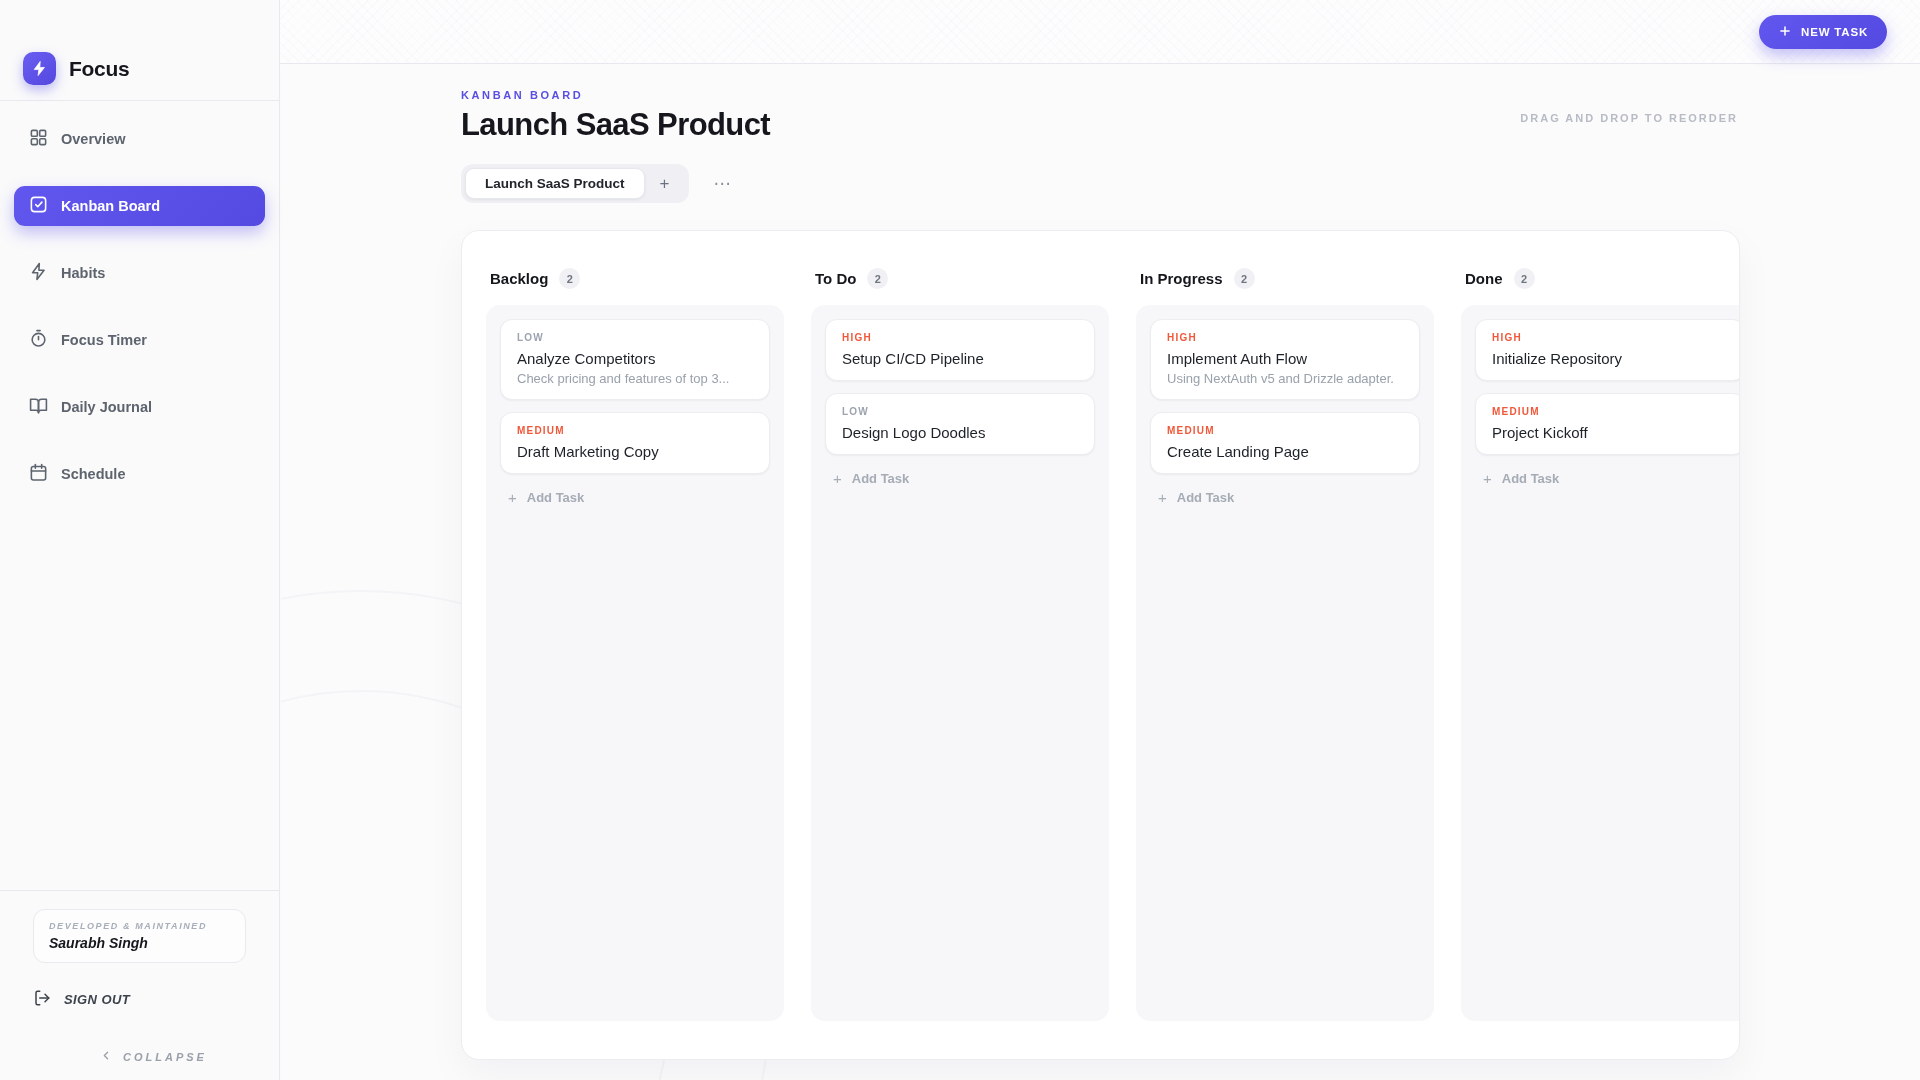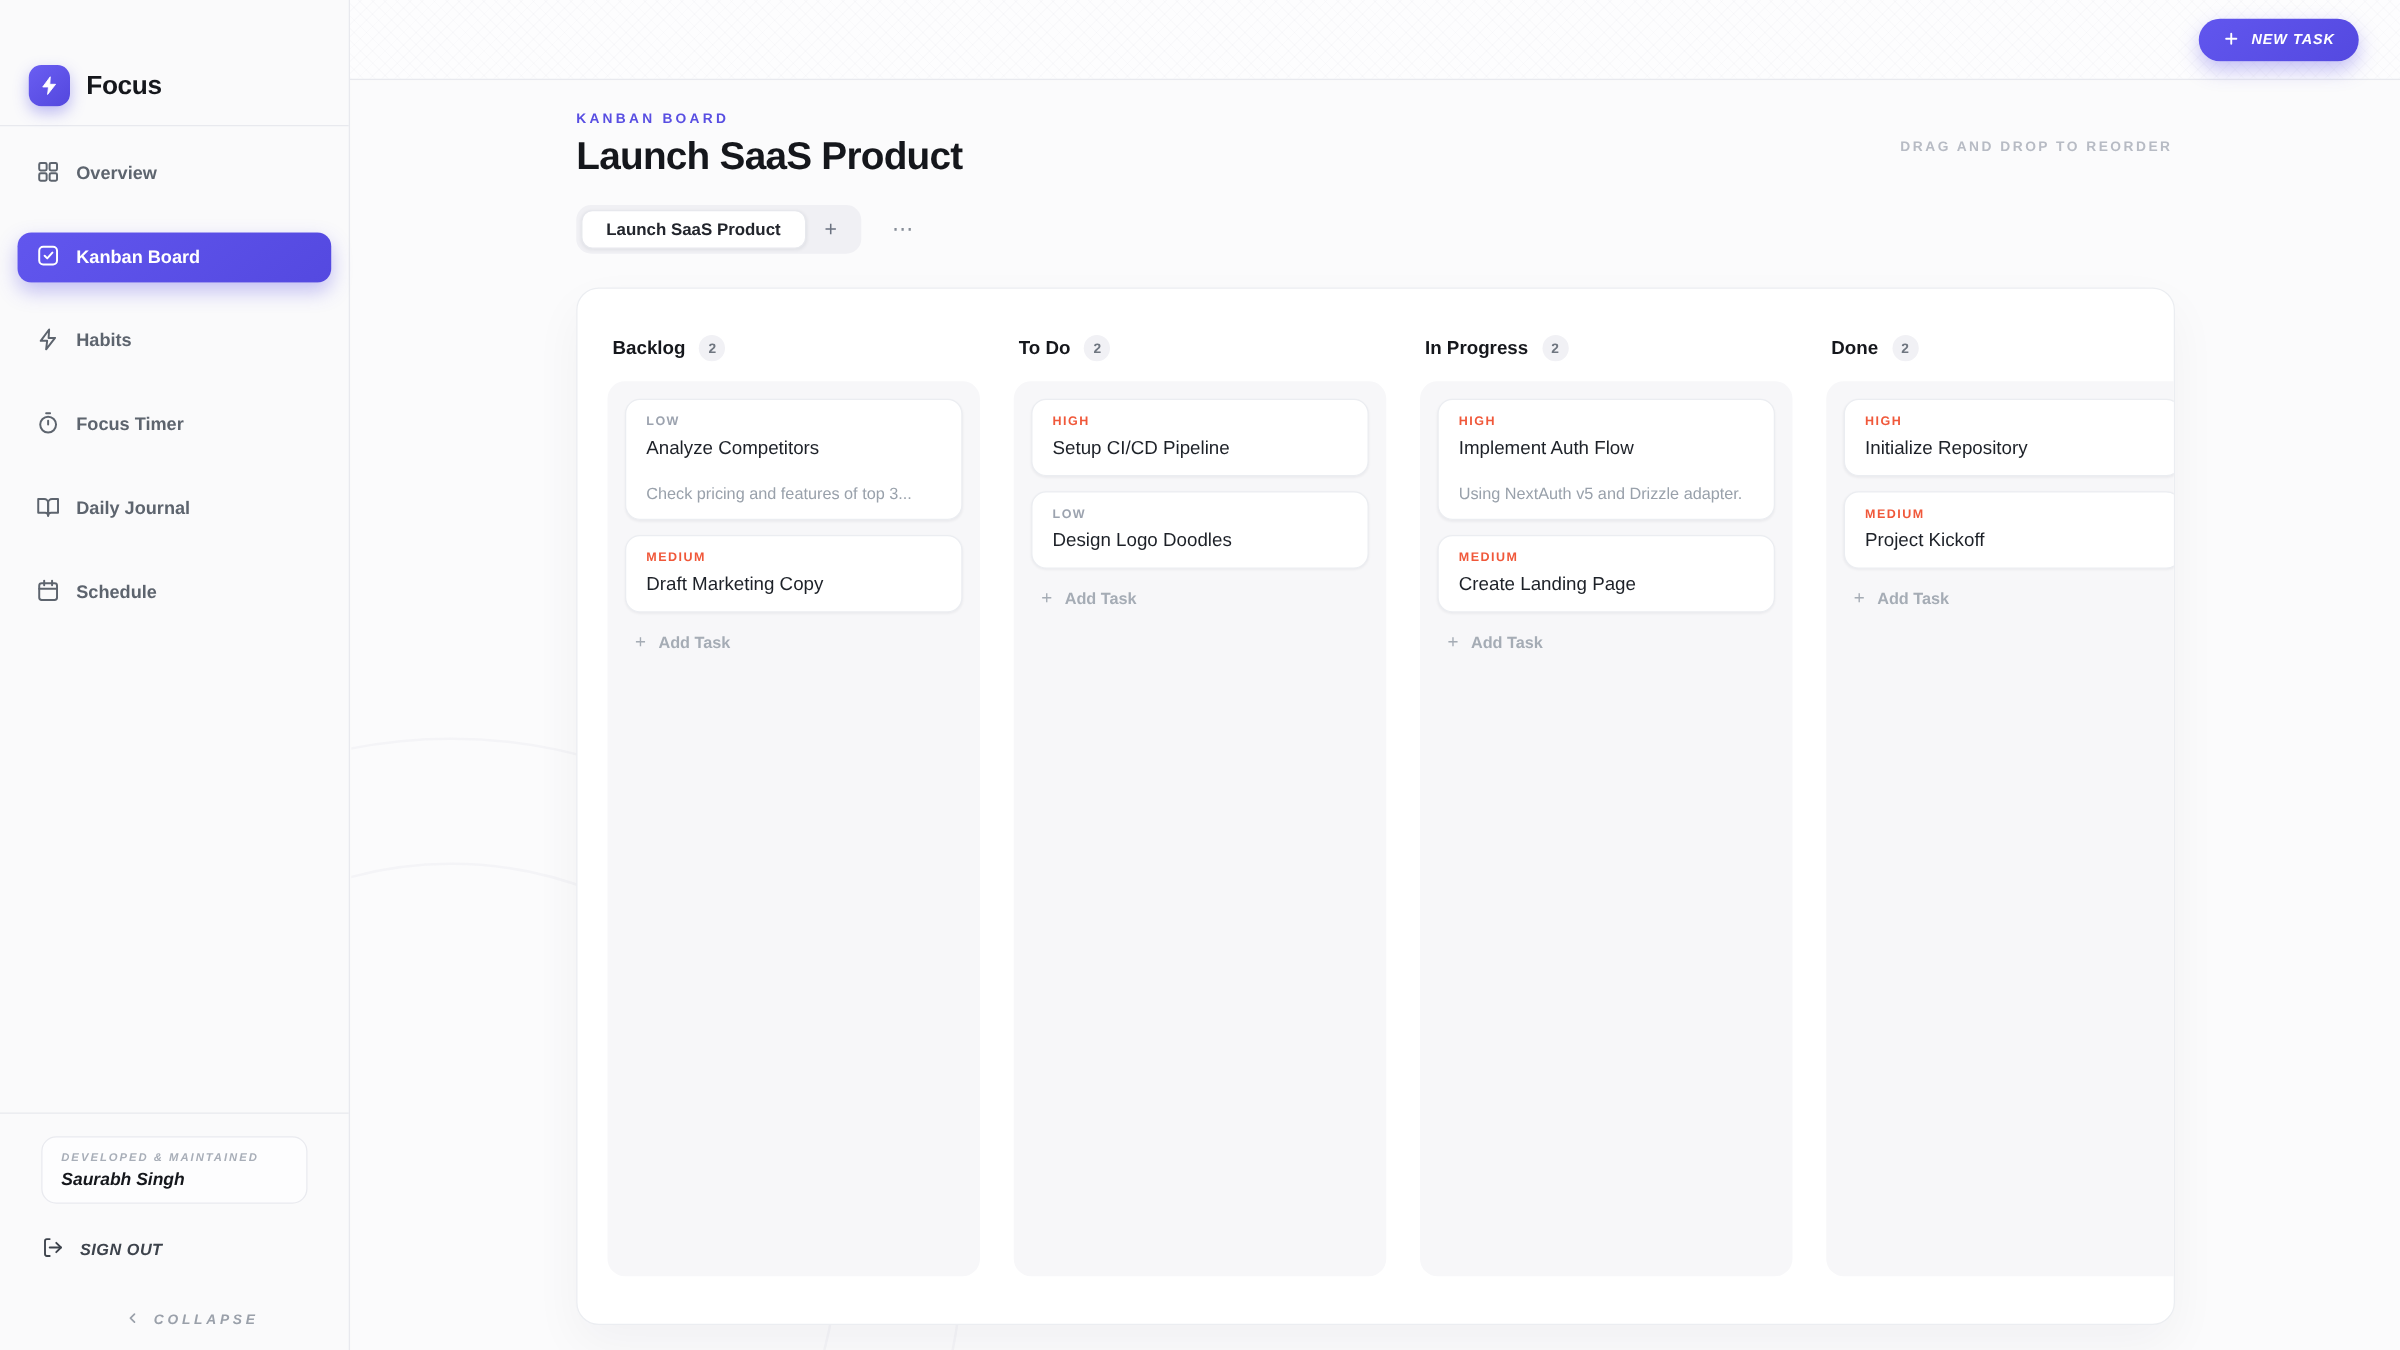--- a/index.html
+++ b/index.html
@@ -59,21 +59,20 @@
       repeating-linear-gradient(45deg, rgba(80,80,120,.018) 0 1px, transparent 1px 7px),
       repeating-linear-gradient(-45deg, rgba(80,80,120,.018) 0 1px, transparent 1px 7px);
   }
   .new-task-btn {
     position:absolute; right:33px; top:15px; height:34px; padding:0 19px;
     border:none; border-radius:17px; cursor:pointer;
     background:linear-gradient(140deg,#6156ee,#5449e0); color:#fff;
     font-family:inherit; font-size:11.5px; font-weight:800; letter-spacing:.8px;
     display:flex; align-items:center; gap:9px;
     box-shadow:0 7px 16px rgba(88,78,230,.35);
-    font-style:italic;
   }
   
   .main { position:absolute; left:281px; top:65px; right:0; bottom:0; background:#fbfbfc; overflow:hidden; }
   .ring { position:absolute; border-radius:50%; border:2px solid rgba(100,100,150,.045); }
   .ring.r1 { width:820px; height:820px; left:-330px; bottom:-330px; }
   .ring.r2 { width:620px; height:620px; left:-230px; bottom:-230px; }
   .content { position:relative; width:1279px; margin:0 auto; padding-top:24px; }
   .eyebrow { font-size:11px; font-weight:800; letter-spacing:2.6px; color:#584ee2; }
   .page-title { margin-top:6px; font-size:31px; font-weight:800; letter-spacing:-.6px; color:#15171c; }
   .hint { position:absolute; top:47px; right:2px; font-size:11px; font-weight:800; letter-spacing:2px; color:#b7bbc4; }
@@ -106,21 +105,21 @@
     display:flex; flex-direction:column; gap:12px; margin-bottom:14px;
   }
   .card {
     background:#fff; border:1px solid #ebedf1; border-radius:12px;
     padding:12px 16px 13px; box-shadow:0 1px 2px rgba(16,24,40,.05); cursor:grab;
   }
   .prio { font-size:10px; font-weight:800; letter-spacing:1.2px; }
   .prio.low { color:#9ca3af; }
   .prio.hot { color:#f0583a; }
   .card-title { margin-top:7px; font-size:15px; font-weight:500; color:#1d2128; }
-  .card-desc { margin-top:20px; font-size:13px; color:#99a1ab; }
+  .card-desc { margin-top:4px; font-size:13px; color:#99a1ab; }
   .add-task {
     display:flex; align-items:center; gap:10px; padding:3px 8px;
     color:#a5acb5; font-size:13px; font-weight:600; cursor:pointer;
   }
   .add-task .plus { font-size:15px; font-weight:400; }
 </style>
 </head>
 <body>
 
 <aside class="sidebar dots">

